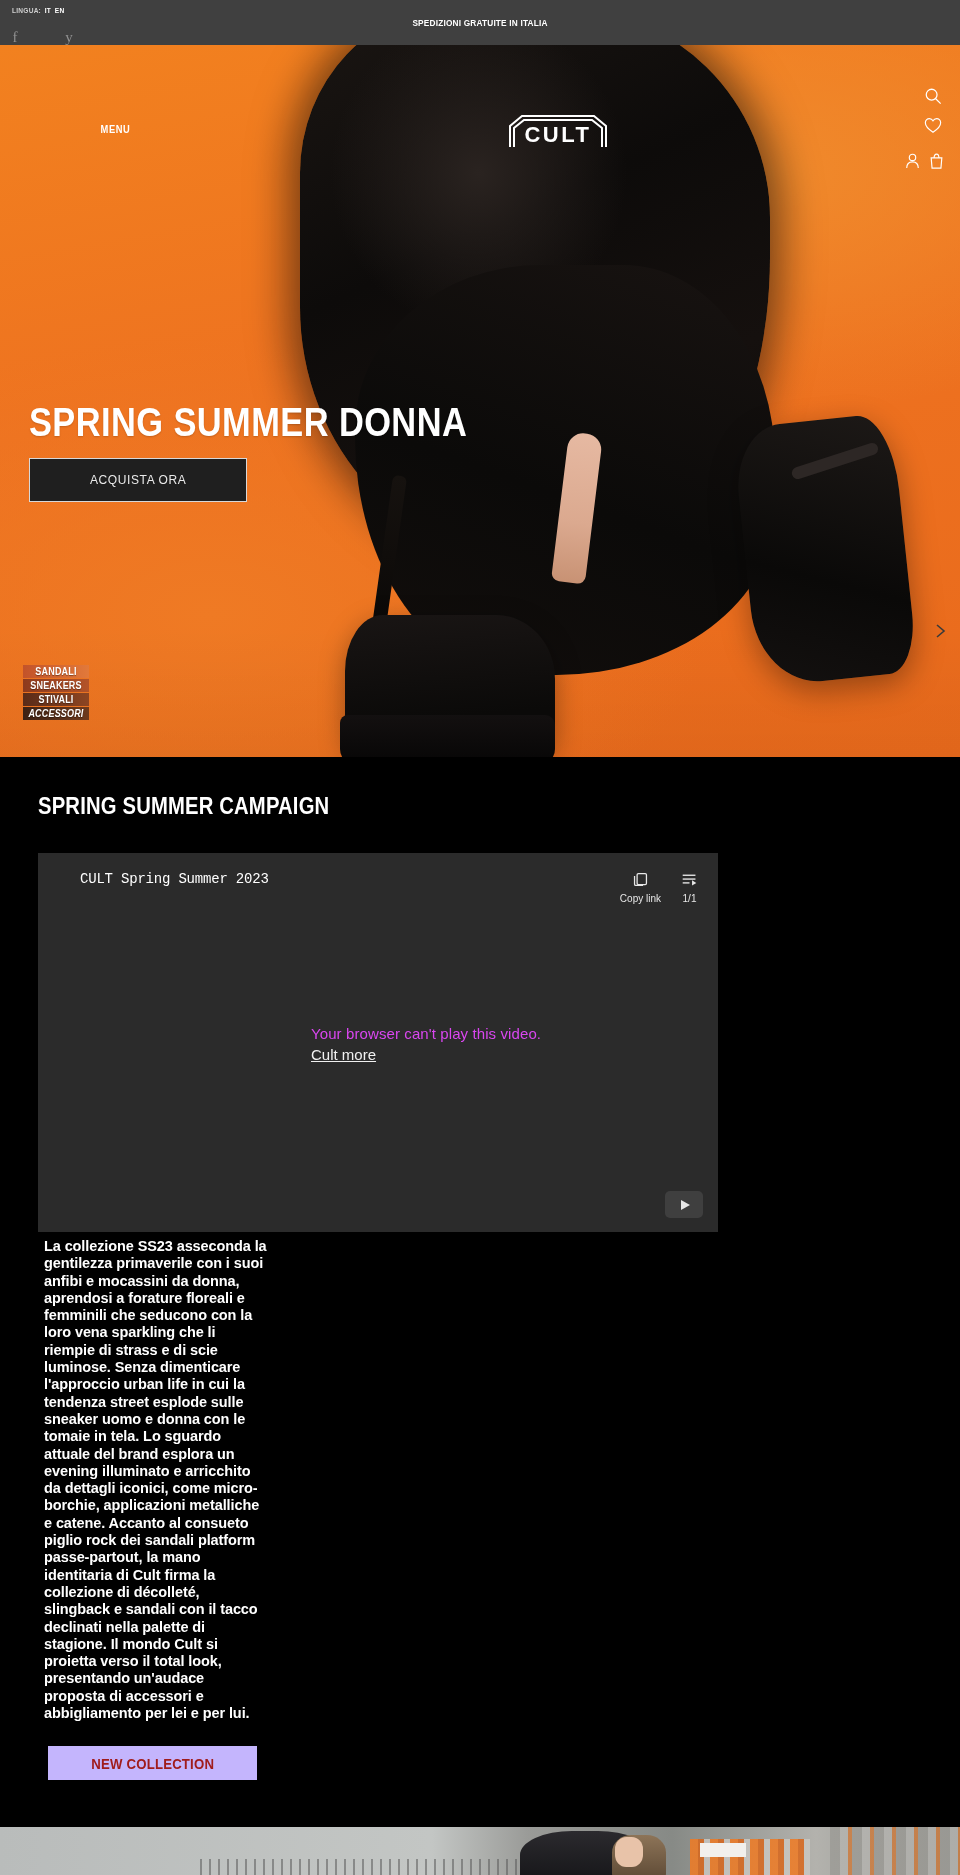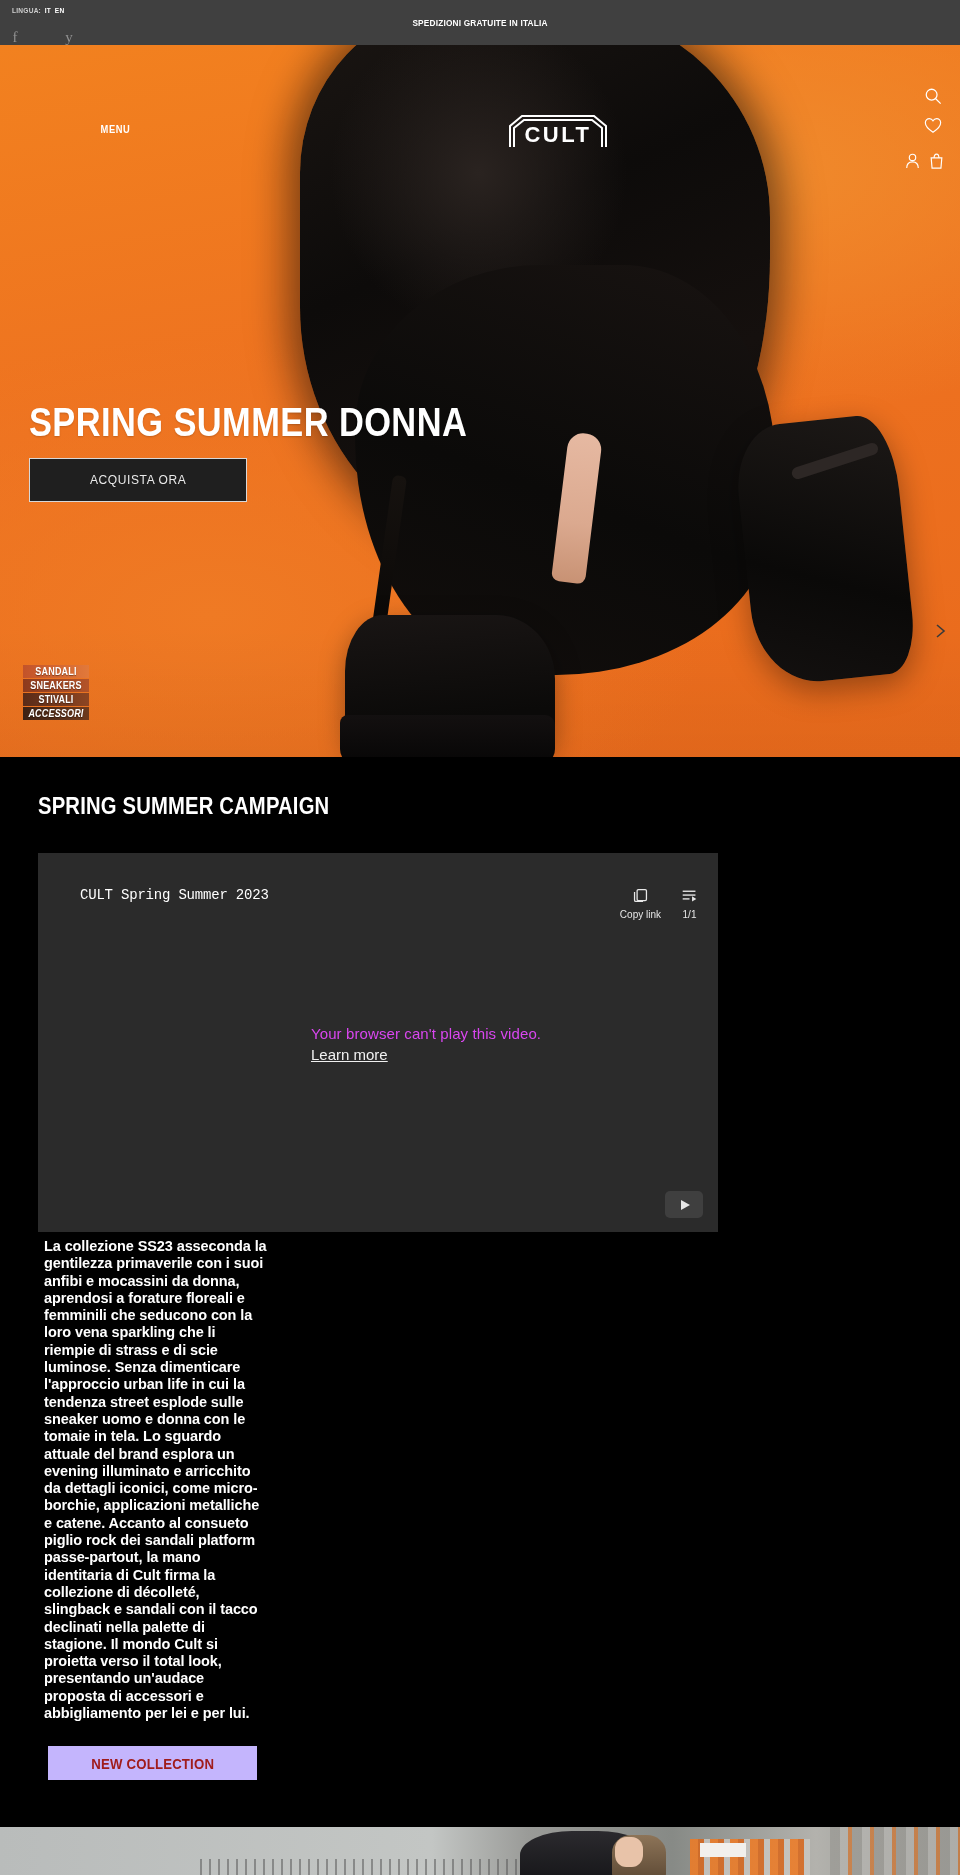--- a/index.html
+++ b/index.html
@@ -276,21 +276,21 @@
   
   .video-wrap {
     position: relative;
     margin: 33px 0 0 38px;
     width: 680px;
     height: 379px;
     background: #2b2b2b;
   }
   .video-topbar {
     position: absolute;
-    left: 0; right: 0; top: 16px;
+    left: 0; right: 0; top: 0;
     height: 62px;
     padding: 18px 20px 0 42px;
     display: flex;
     align-items: flex-start;
     justify-content: space-between;
   }
   .video-title {
     font-family: "Liberation Mono", monospace;
     font-size: 14px;
     color: #ffffff;
@@ -549,21 +549,21 @@
             <line x1="2" y1="14" x2="10" y2="14" stroke="#e8e8e8" stroke-width="1.6"></line>
             <polygon points="13,11 18,14 13,17" fill="#e8e8e8"></polygon>
           </svg>
           <span>1/1</span>
         </div>
       </div>
     </div>
 
     <div class="video-msg">
       <div class="line1">Your browser can't play this video.</div>
-      <a class="line2">Learn more</a>
+      <a class="line2">Cult more</a>
     </div>
 
     <div class="yt-play">
       <div class="tri"></div>
     </div>
   </div>
 
   <div class="desc">La collezione SS23 asseconda la gentilezza primaverile con i suoi anfibi e mocassini da donna, aprendosi a forature floreali e femminili che seducono con la loro vena sparkling che li riempie di strass e di scie luminose. Senza dimenticare l'approccio urban life in cui la tendenza street esplode sulle sneaker uomo e donna con le tomaie in tela. Lo sguardo attuale del brand esplora un evening illuminato e arricchito da dettagli iconici, come micro-borchie, applicazioni metalliche e catene. Accanto al consueto piglio rock dei sandali platform passe-partout, la mano identitaria di Cult firma la collezione di décolleté, slingback e sandali con il tacco declinati nella palette di stagione. Il mondo Cult si proietta verso il total look, presentando un'audace proposta di accessori e abbigliamento per lei e per lui.</div>
 
   <button class="new-collection-btn">

